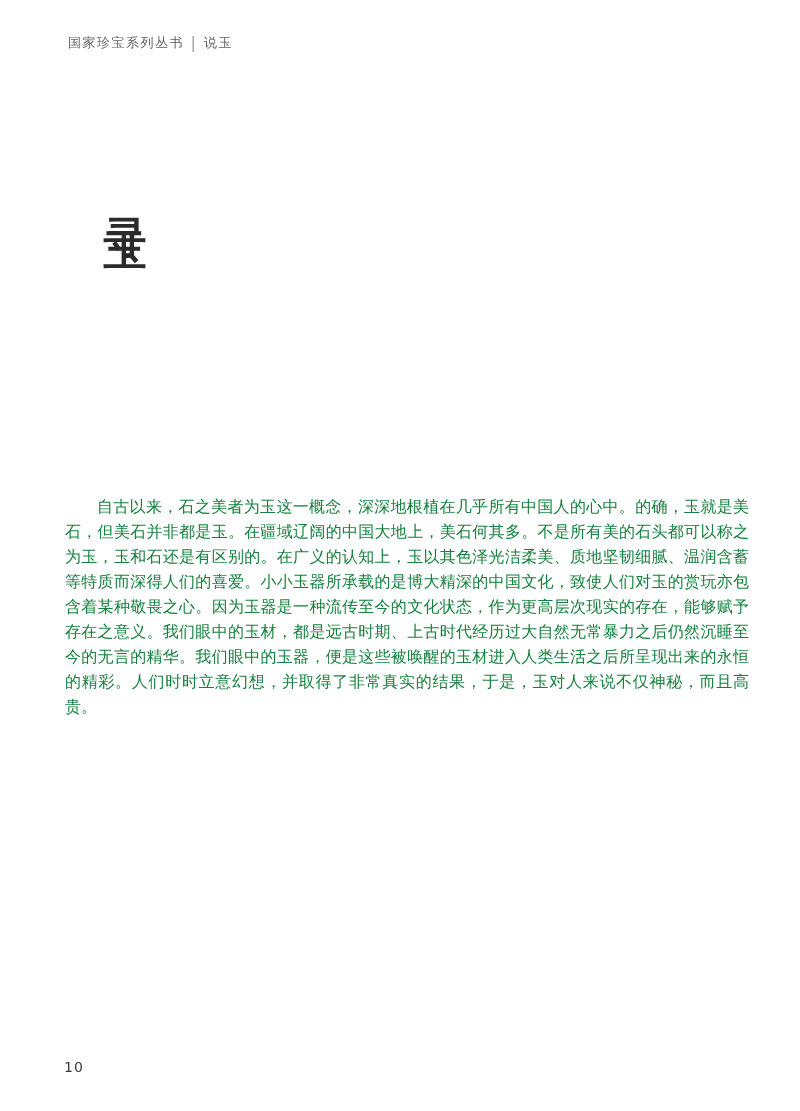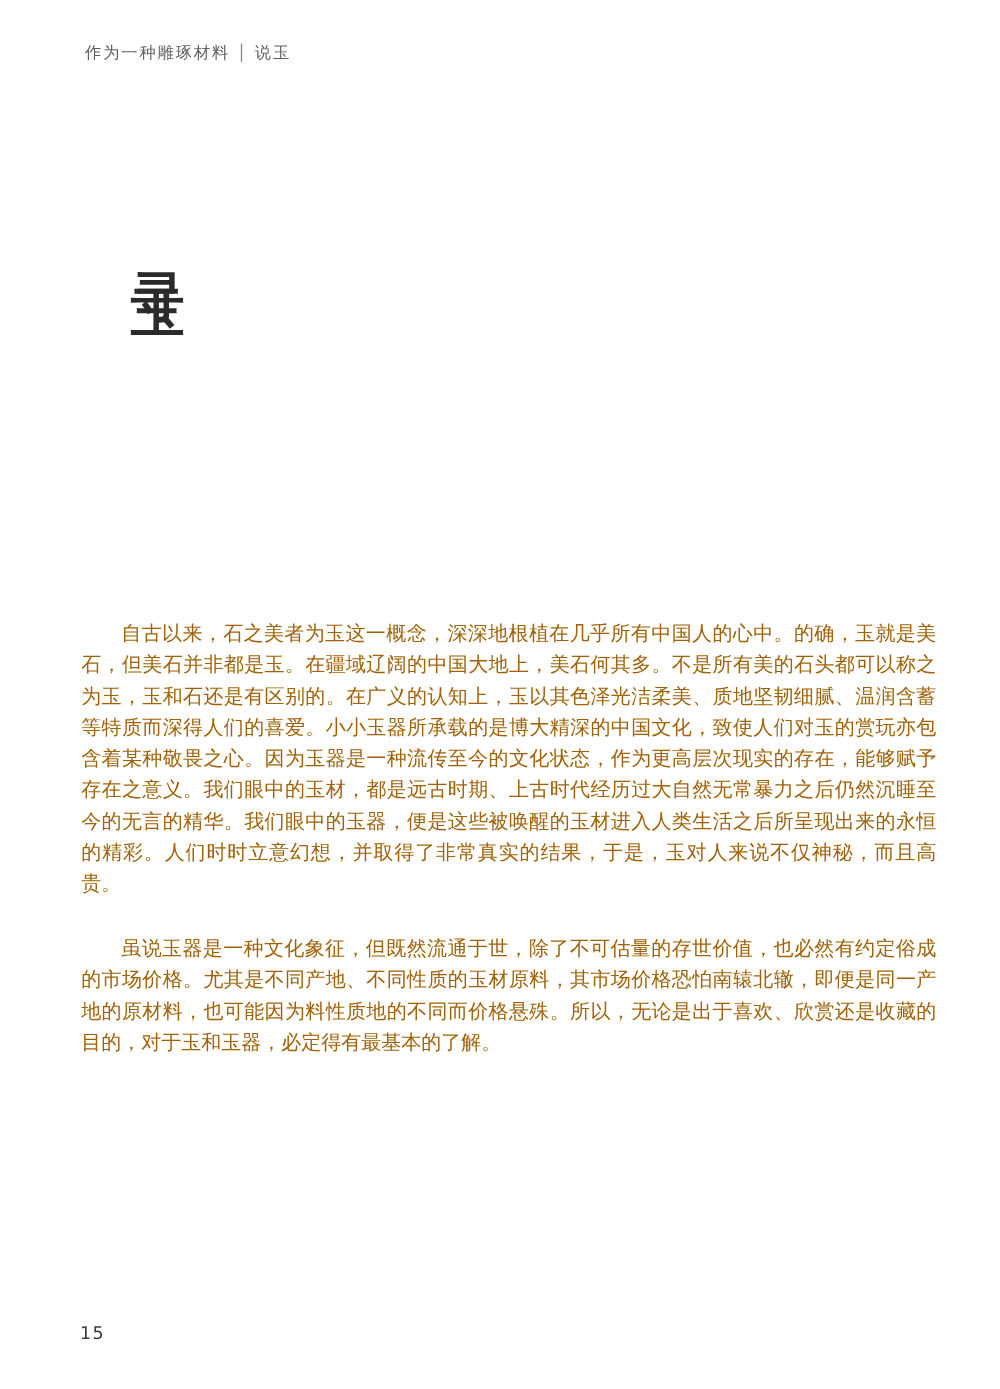--- a/index.html
+++ b/index.html
@@ -45,21 +45,21 @@
     letter-spacing: 15px;
     white-space: nowrap;
   }
   .body-text {
     position: absolute;
     left: 65px;
     top: 494px;
     width: 684px;
     font-size: 16px;
     line-height: 25px;
-    color: #a16207;
+    color: #15803d;
     text-align: justify;
   }
   .body-text p {
     margin: 0 0 27px 0;
     text-indent: 2em;
   }
   .page-number {
     position: absolute;
     left: 64px;
     top: 1059px;
@@ -67,25 +67,24 @@
     color: #3a3a3a;
     letter-spacing: 1px;
   }
 </style>
 </head>
 <body>
 
 <div class="page">
 
   <header class="page-header">
-    <span>作为一种雕琢材料</span><span class="divider">|</span><span>说玉</span>
+    <span>国家珍宝系列丛书</span><span class="divider">|</span><span>说玉</span>
   </header>
 
   <h1 class="chapter-title">寻玉</h1>
 
   <main class="body-text">
     <p>自古以来，石之美者为玉这一概念，深深地根植在几乎所有中国人的心中。的确，玉就是美石，但美石并非都是玉。在疆域辽阔的中国大地上，美石何其多。不是所有美的石头都可以称之为玉，玉和石还是有区别的。在广义的认知上，玉以其色泽光洁柔美、质地坚韧细腻、温润含蓄等特质而深得人们的喜爱。小小玉器所承载的是博大精深的中国文化，致使人们对玉的赏玩亦包含着某种敬畏之心。因为玉器是一种流传至今的文化状态，作为更高层次现实的存在，能够赋予存在之意义。我们眼中的玉材，都是远古时期、上古时代经历过大自然无常暴力之后仍然沉睡至今的无言的精华。我们眼中的玉器，便是这些被唤醒的玉材进入人类生活之后所呈现出来的永恒的精彩。人们时时立意幻想，并取得了非常真实的结果，于是，玉对人来说不仅神秘，而且高贵。</p>
-    <p>虽说玉器是一种文化象征，但既然流通于世，除了不可估量的存世价值，也必然有约定俗成的市场价格。尤其是不同产地、不同性质的玉材原料，其市场价格恐怕南辕北辙，即便是同一产地的原材料，也可能因为料性质地的不同而价格悬殊。所以，无论是出于喜欢、欣赏还是收藏的目的，对于玉和玉器，必定得有最基本的了解。</p>
   </main>
 
-  <span class="page-number">15</span>
+  <span class="page-number">10</span>
 
 </div>
 
 </body></html>

